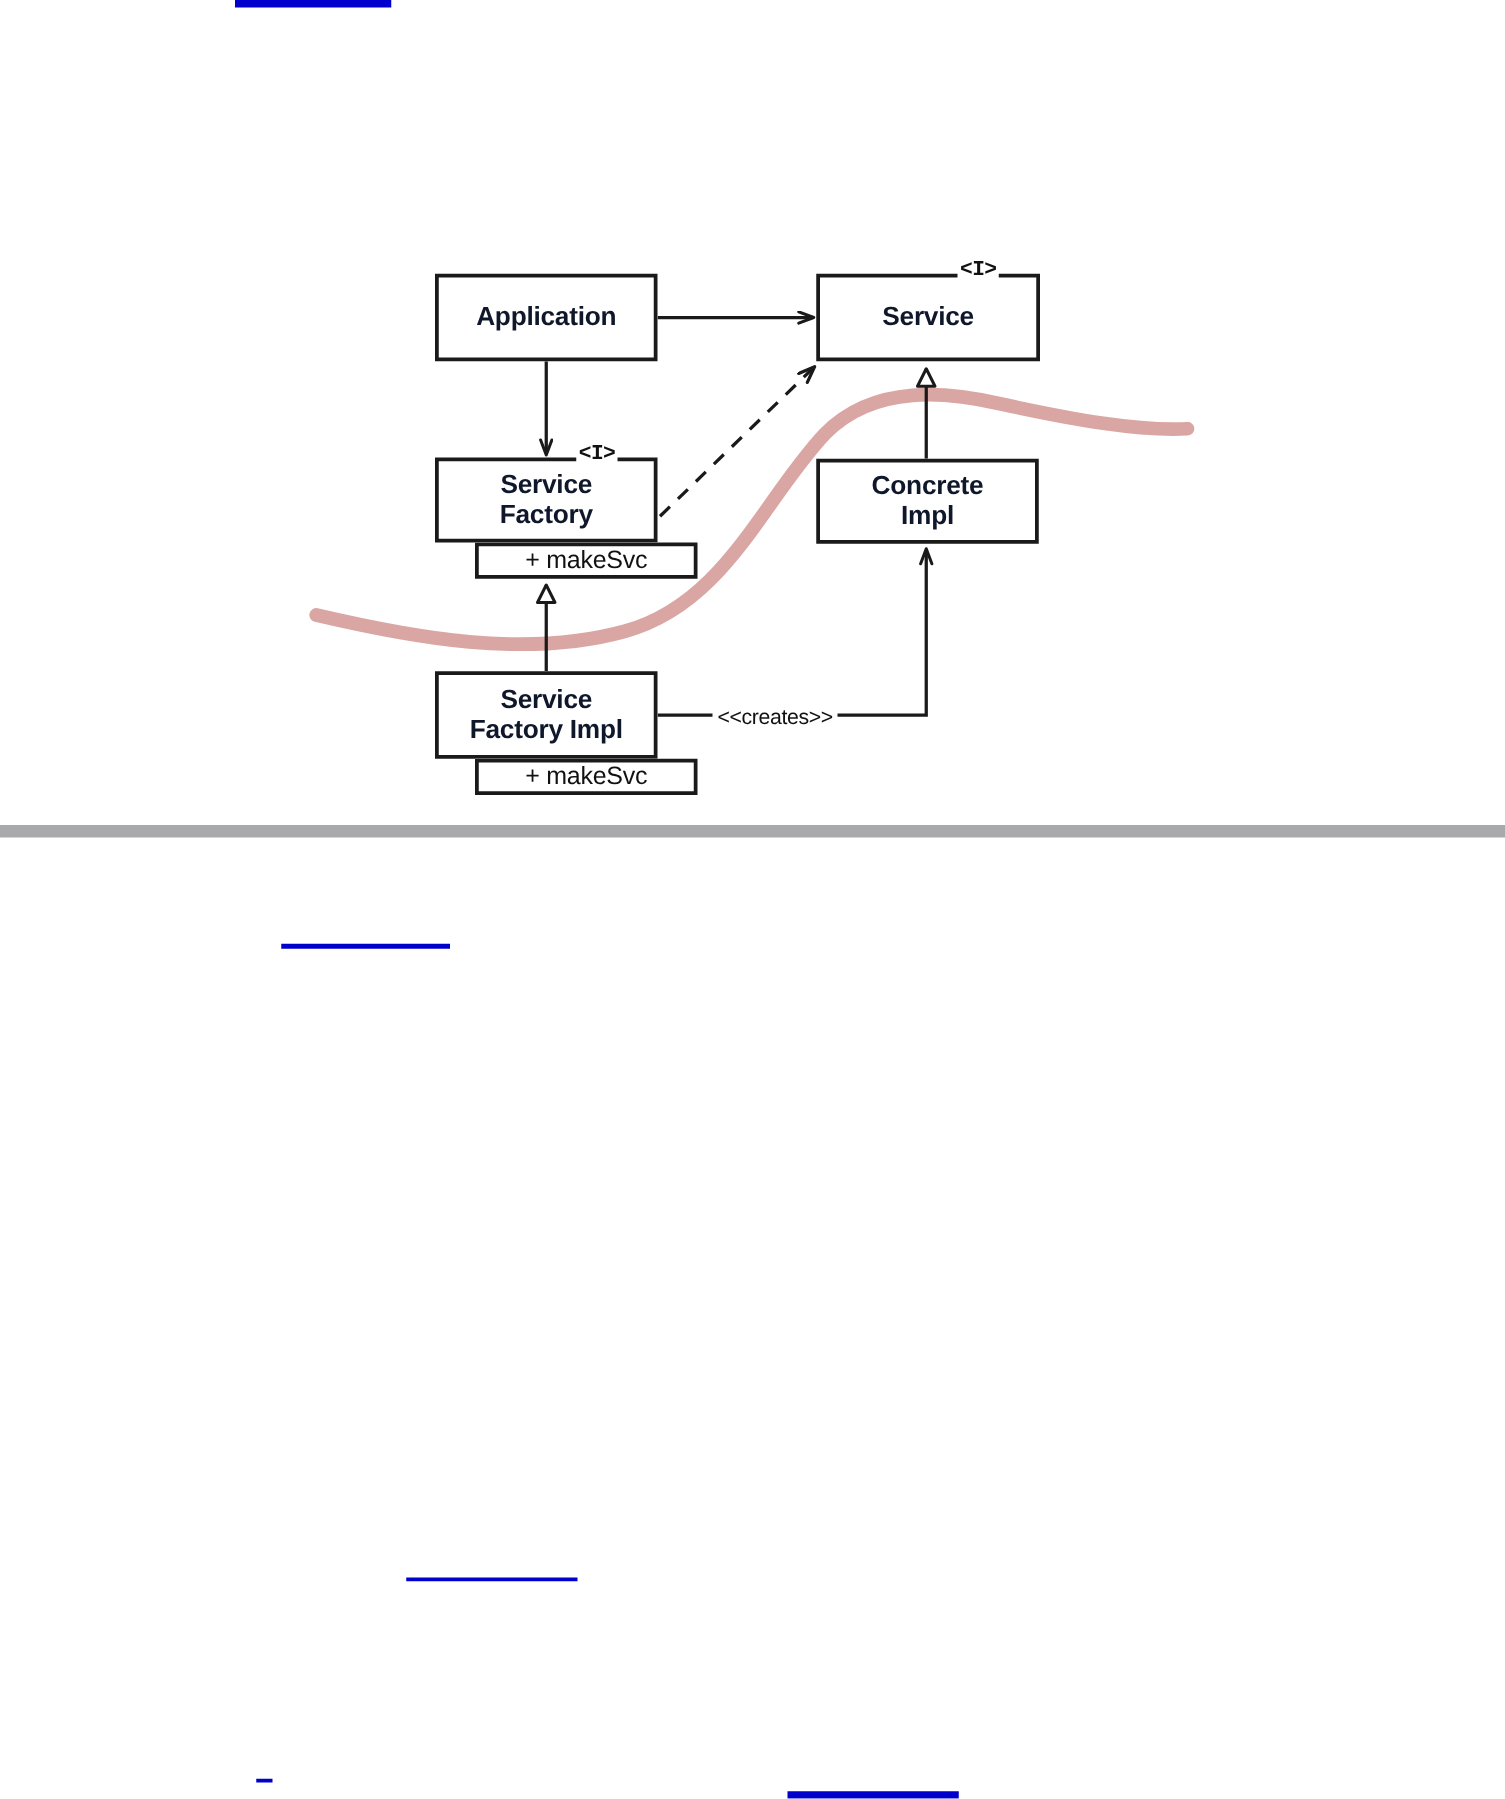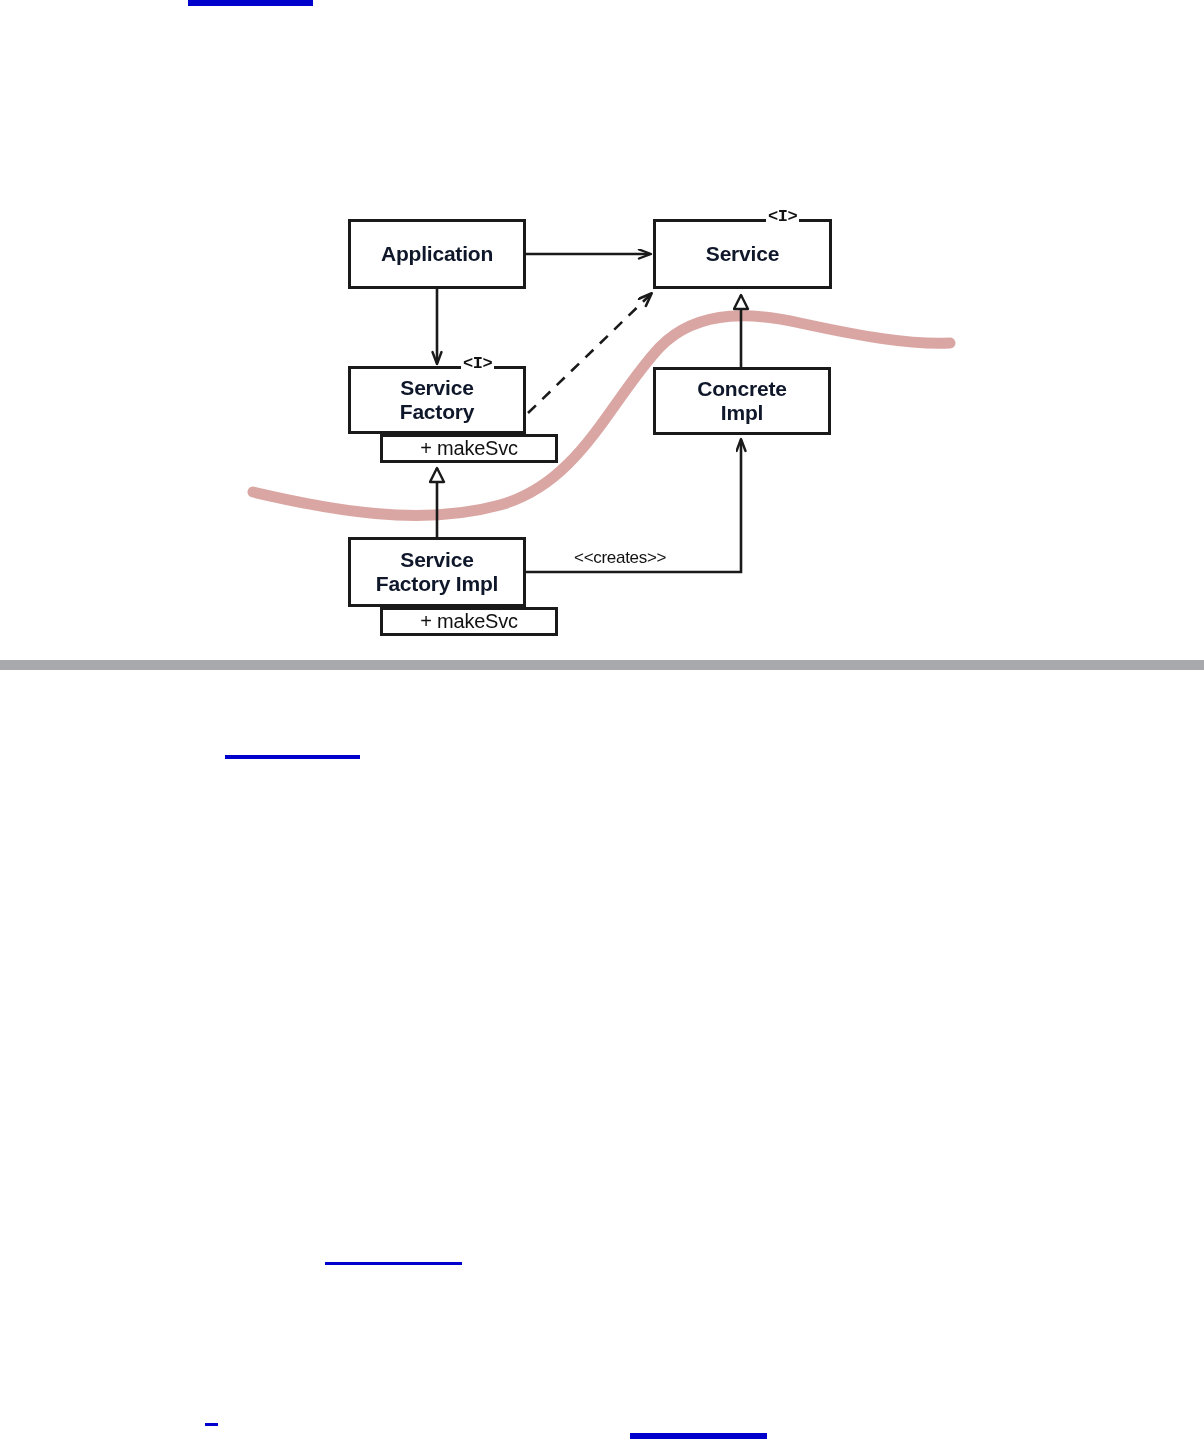--- a/index.html
+++ b/index.html
@@ -162,21 +162,21 @@
       <div class="title" style="white-space:pre-line;">Concrete
 Impl</div>
     </div>
 
     <div class="uml-box" style="left:348px; top:537px; width:178px; height:70px;">
       <div class="title" style="white-space:pre-line;">Service
 Factory Impl</div>
     </div>
     <div class="uml-compartment" style="left:348px; top:607px; width:178px; height:29px;">+ makeSvc</div>
 
-    <div class="edge-label" style="left:570px; top:548px;text-align:right;">&lt;&lt;creates&gt;&gt;</div>
+    <div class="edge-label" style="left:570px; top:564px;text-align:right;">&lt;&lt;creates&gt;&gt;</div>
 
   </div>
 
   <div class="hr-grey" style="top:660px;"></div>
 
   <div class="link-bar thick" style="left:188px; top:0px; width:125px;"></div>
 
   <div class="link-bar thin" style="left:225px; top:755px; width:135px; height:4px;"></div>
 
   <div class="link-bar thin" style="left:325px; top:1262px; width:137px;"></div>

